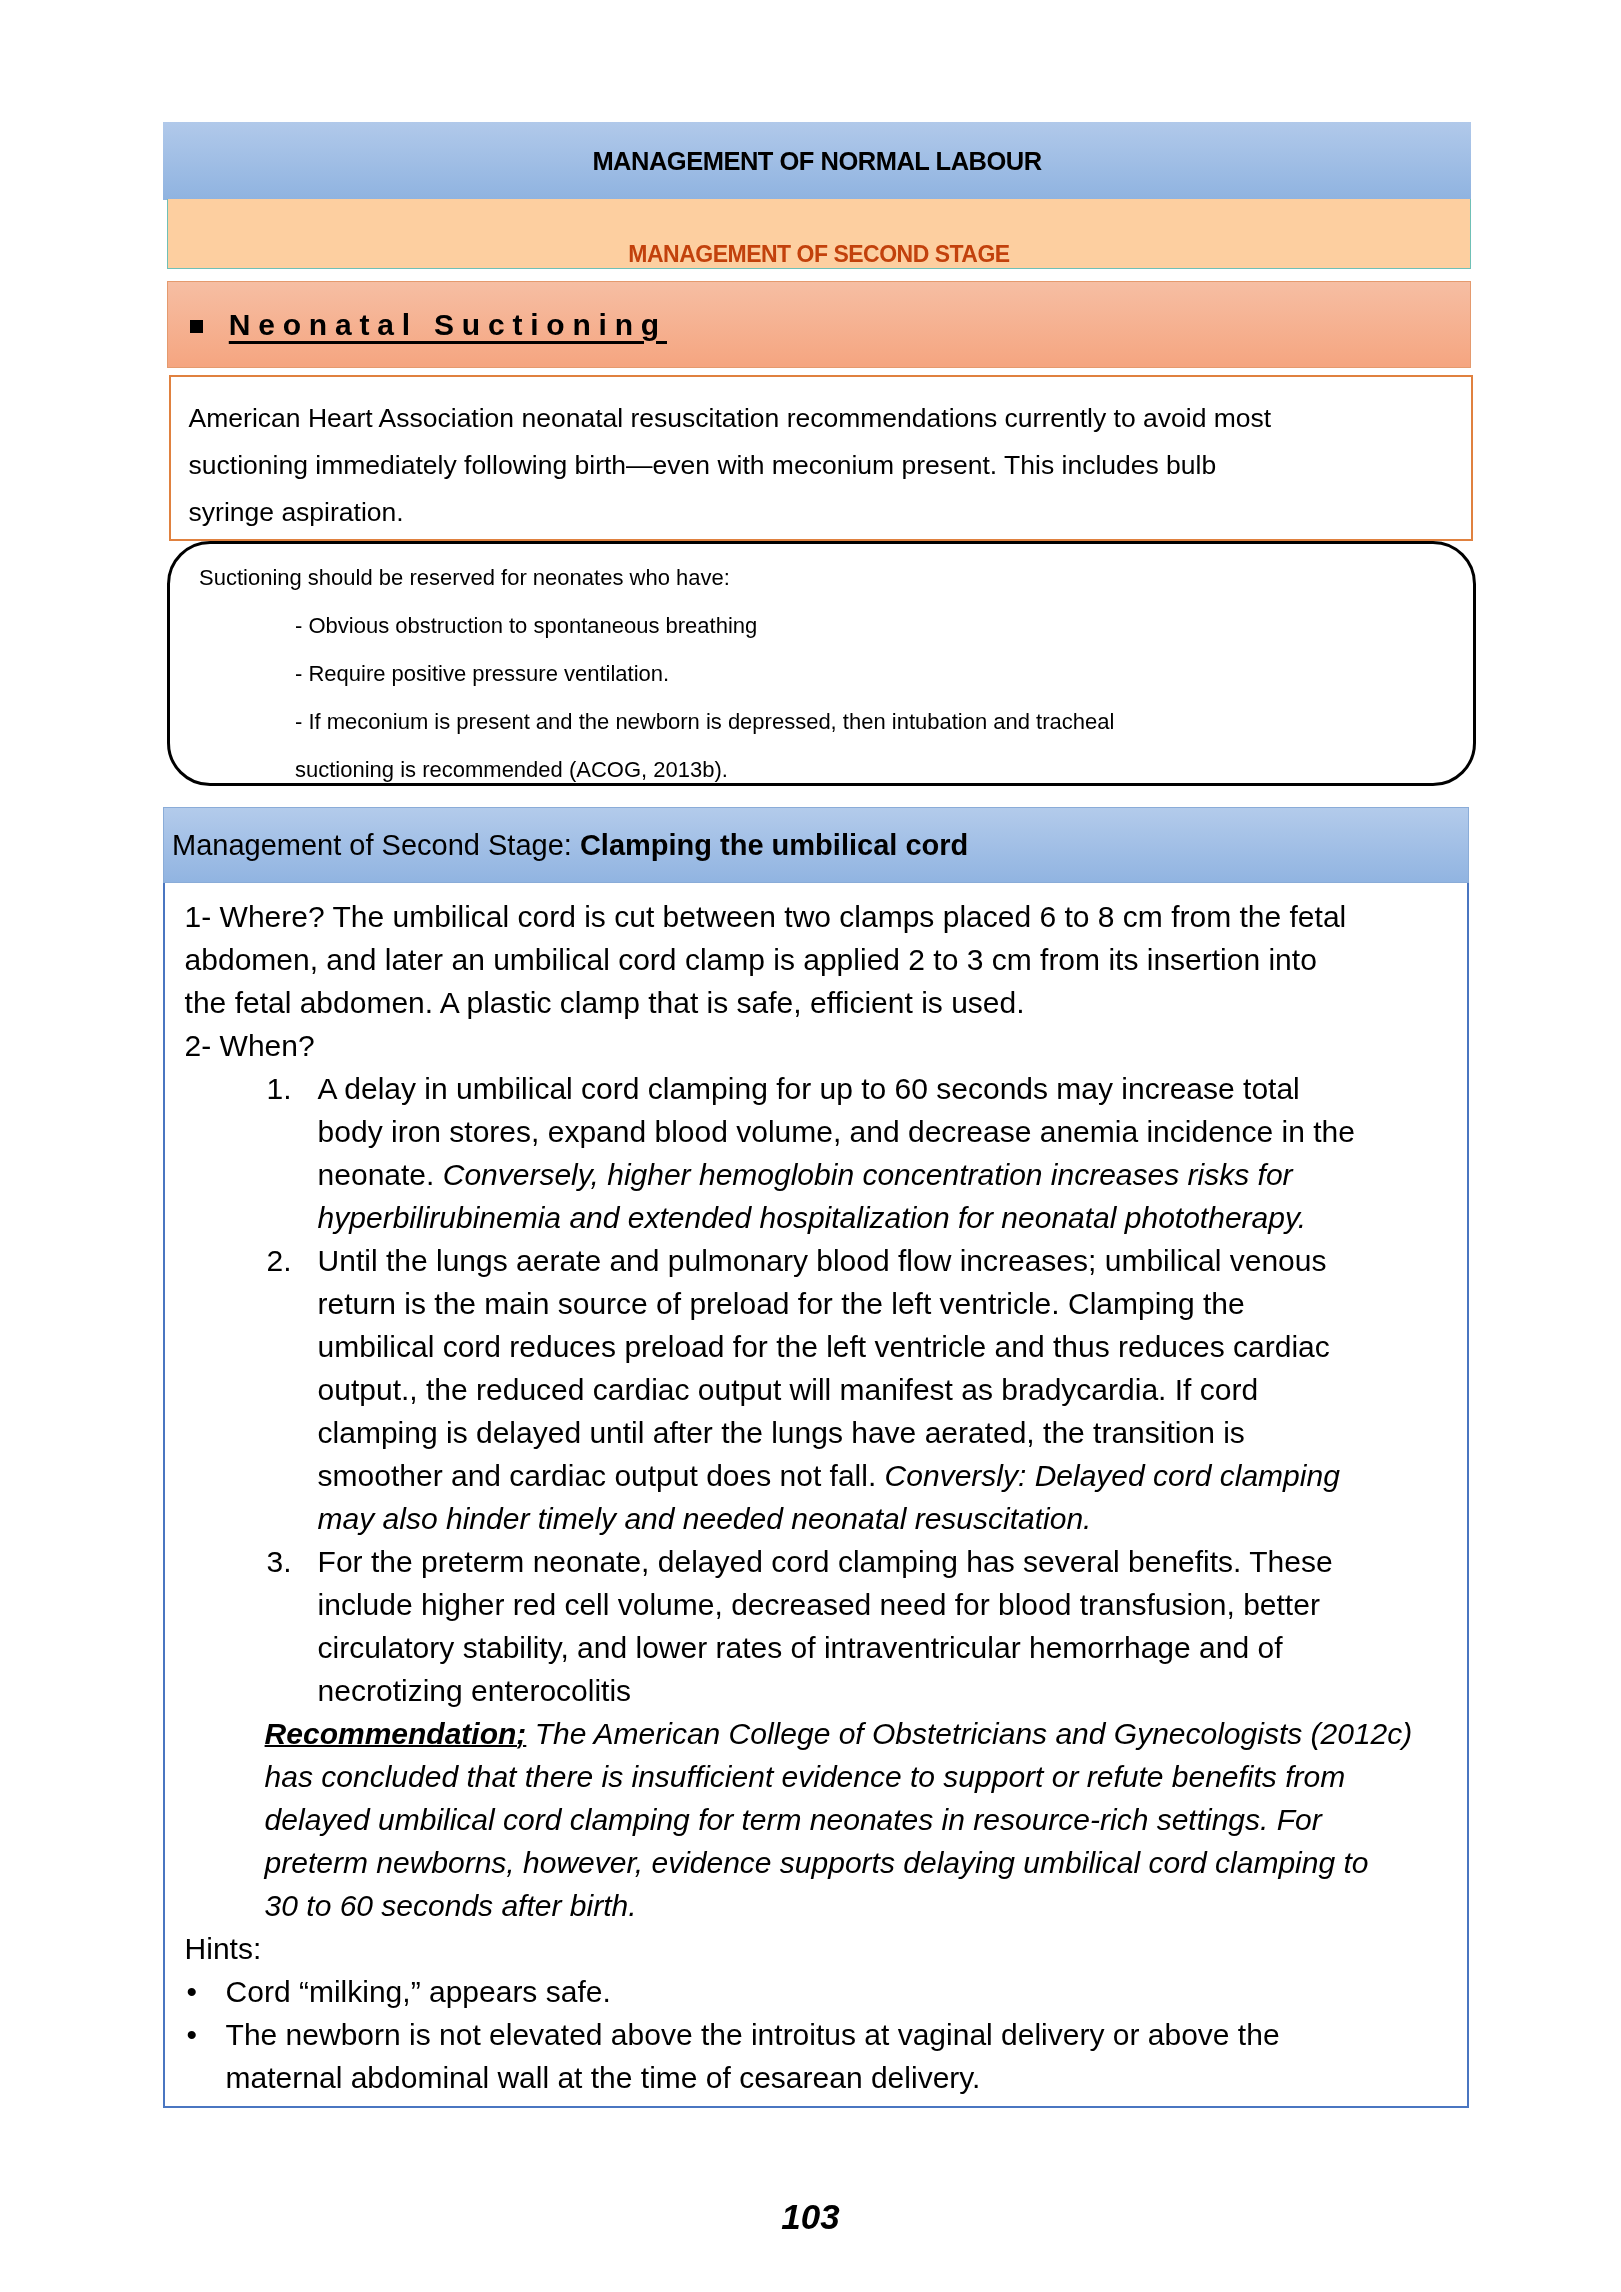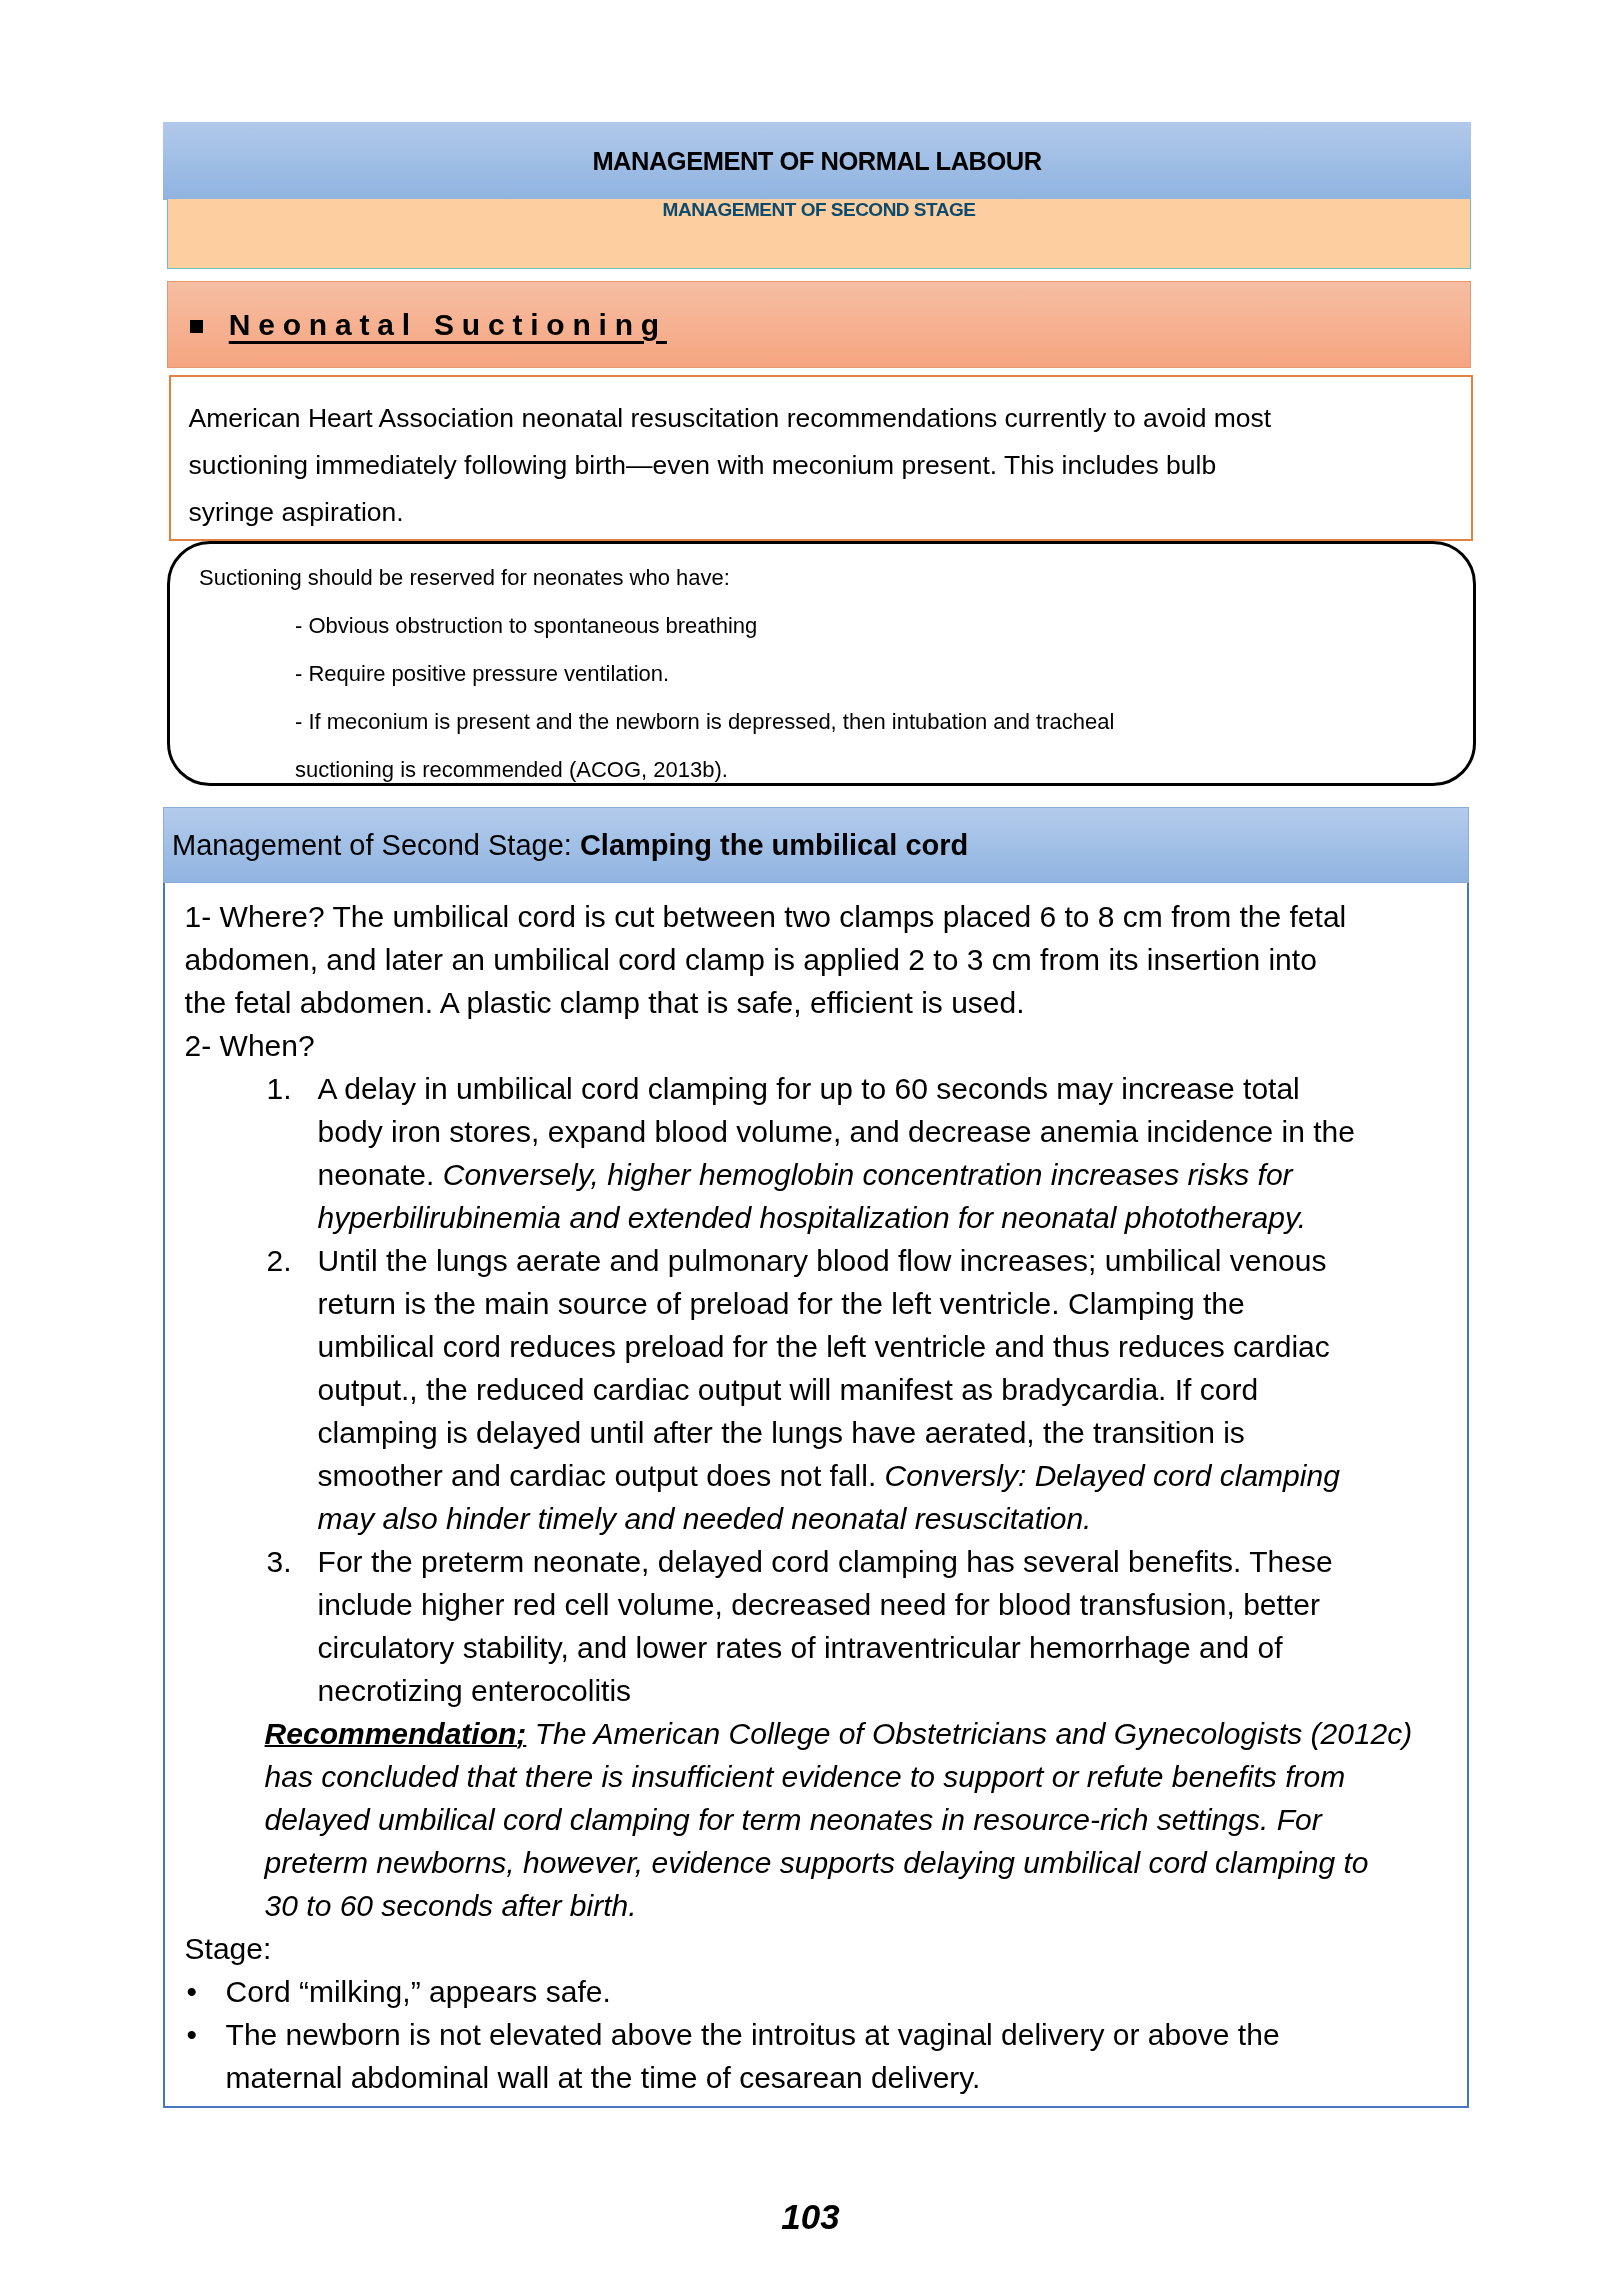--- a/index.html
+++ b/index.html
@@ -5,22 +5,22 @@
   html, body { margin: 0; padding: 0; background: #ffffff; }
   body { width: 1621px; height: 2293px; position: relative; overflow: hidden;
          font-family: "Liberation Sans", sans-serif; color: #000; }
   .abs { position: absolute; box-sizing: border-box; }
 
   .hdr-main { left: 163px; top: 122px; width: 1308px; height: 78px;
     background: linear-gradient(#b1c9ea, #8fb3e0); display: flex; align-items: center; justify-content: center;
     font-family: "Liberation Sans", sans-serif; font-weight: bold; font-size: 25.5px; letter-spacing: -0.5px; }
   .hdr-sub { left: 167px; top: 199px; width: 1304px; height: 70px;
     background: #fdcfa0; border: 1.5px solid #6fc0b6; border-top: none;
-    display: flex; align-items: flex-start; justify-content: center;
-    font-weight: bold; font-size: 19px; color: #0c4a6e; letter-spacing: -0.5px; }
+    display: flex; align-items: flex-end; justify-content: center;
+    font-weight: bold; font-size: 23px; color: #c2410c; letter-spacing: -0.5px; }
   .sec-bar { left: 167px; top: 281px; width: 1304px; height: 87px;
     background: linear-gradient(#f6bea3, #f5a580); border: 1.5px solid #e49a6e;
     display: flex; align-items: center; padding-left: 21.6px; }
   .sec-title { font-weight: bold; font-size: 30px; letter-spacing: 7.8px;
     text-decoration: underline; text-decoration-thickness: 2.9px; text-underline-offset: 5.9px; }
   .sec-bullet { display: inline-block; width: 13.7px; height: 13.7px; background: #000; margin-right: 25.5px; vertical-align: middle; }
 
   .intro-box { left: 169px; top: 375px; width: 1304px; height: 166px;
     border: 2.9px solid #e0813f; padding: 17.6px 17.6px 0 17.6px;
     font-size: 26.5px; line-height: 47px; }
@@ -120,21 +120,21 @@
   </ol>
 
   <div class="rec">
     <div><u>Recommendation;</u><span style="white-space:pre;"> The American College of Obstetricians and Gynecologists (2012c)</span></div>
     <div>has concluded that there is insufficient evidence to support or refute benefits from</div>
     <div>delayed umbilical cord clamping for term neonates in resource-rich settings. For</div>
     <div>preterm newborns, however, evidence supports delaying umbilical cord clamping to</div>
     <div>30 to 60 seconds after birth.</div>
   </div>
 
-  <p>Stage:</p>
+  <p>Hints:</p>
   <ul class="hints">
     <li>
       <span class="dot">•</span>
       <div>Cord “milking,” appears safe.</div>
     </li>
     <li>
       <span class="dot">•</span>
       <div>The newborn is not elevated above the introitus at vaginal delivery or above the</div>
       <div>maternal abdominal wall at the time of cesarean delivery.</div>
     </li>

